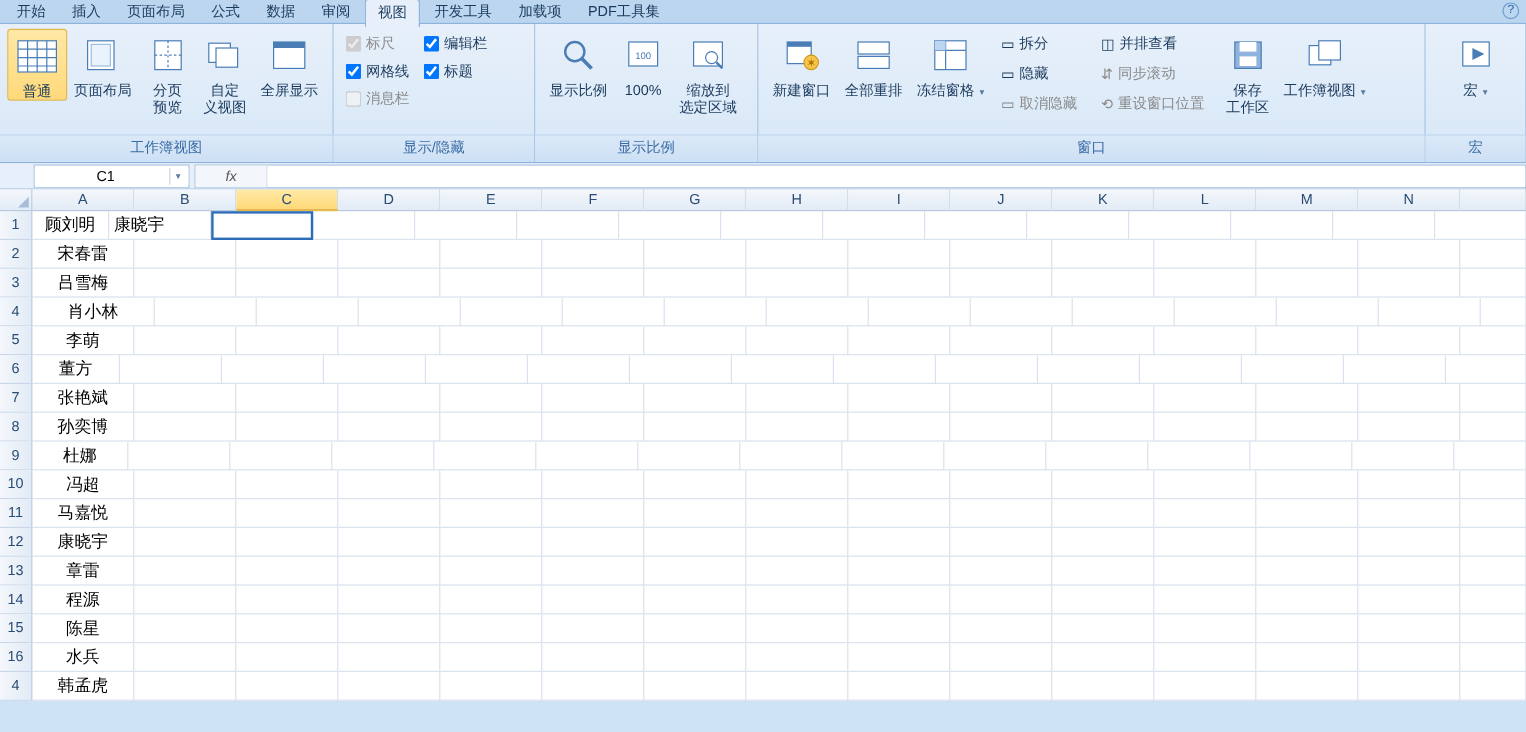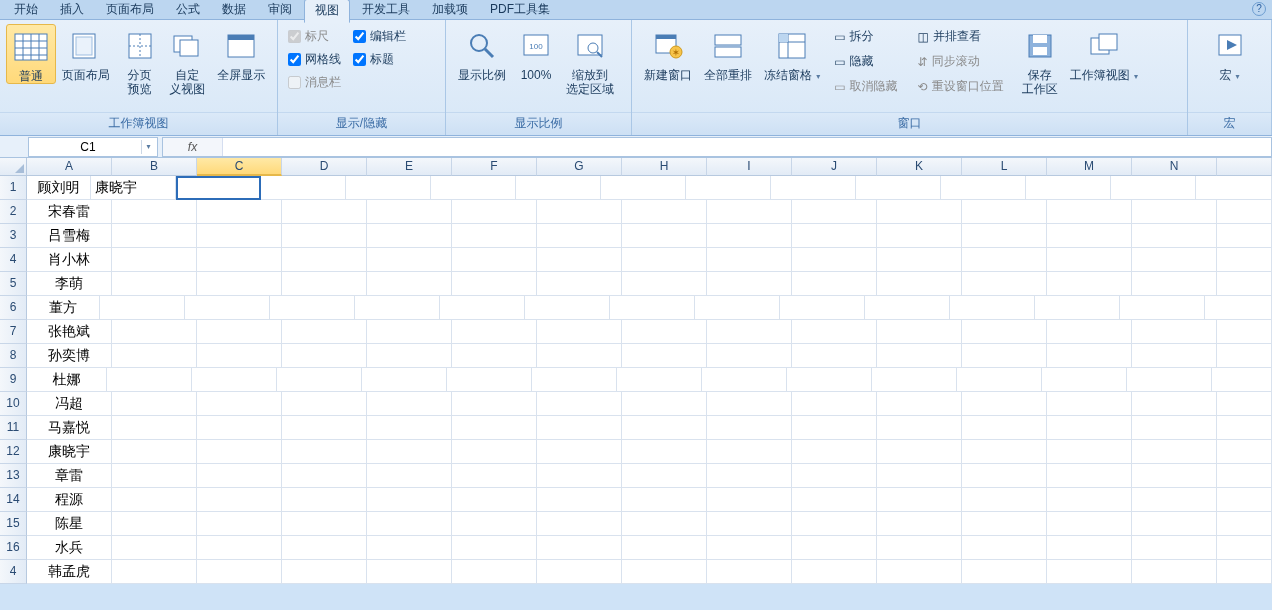--- a/index.html
+++ b/index.html
@@ -381,21 +381,21 @@
         <div class="cell wDef" style="width: 85px;"></div>
         <div class="cell wDef" style="width: 85px;"></div>
         <div class="cell wDef" style="width: 85px;"></div>
         <div class="cell wDef" style="width: 85px;"></div>
         <div class="cell wDef" style="width: 85px;"></div>
         <div class="cell wDef" style="width: 85px;"></div>
         <div class="cell" style="flex: 1 1 0%;"></div>
       </div>
       <div class="row">
         <div class="rowhdr">4</div>
-        <div class="cell wDef" style="width: 85px;">肖小林</div>
+        <div class="cell wDef" style="width: 102px;">肖小林</div>
         <div class="cell wDef left" style="width: 85px;"></div>
         <div class="cell wDef" style="width: 85px;"></div>
         <div class="cell wDef" style="width: 85px;"></div>
         <div class="cell wDef" style="width: 85px;"></div>
         <div class="cell wDef" style="width: 85px;"></div>
         <div class="cell wDef" style="width: 85px;"></div>
         <div class="cell wDef" style="width: 85px;"></div>
         <div class="cell wDef" style="width: 85px;"></div>
         <div class="cell wDef" style="width: 85px;"></div>
         <div class="cell wDef" style="width: 85px;"></div>

